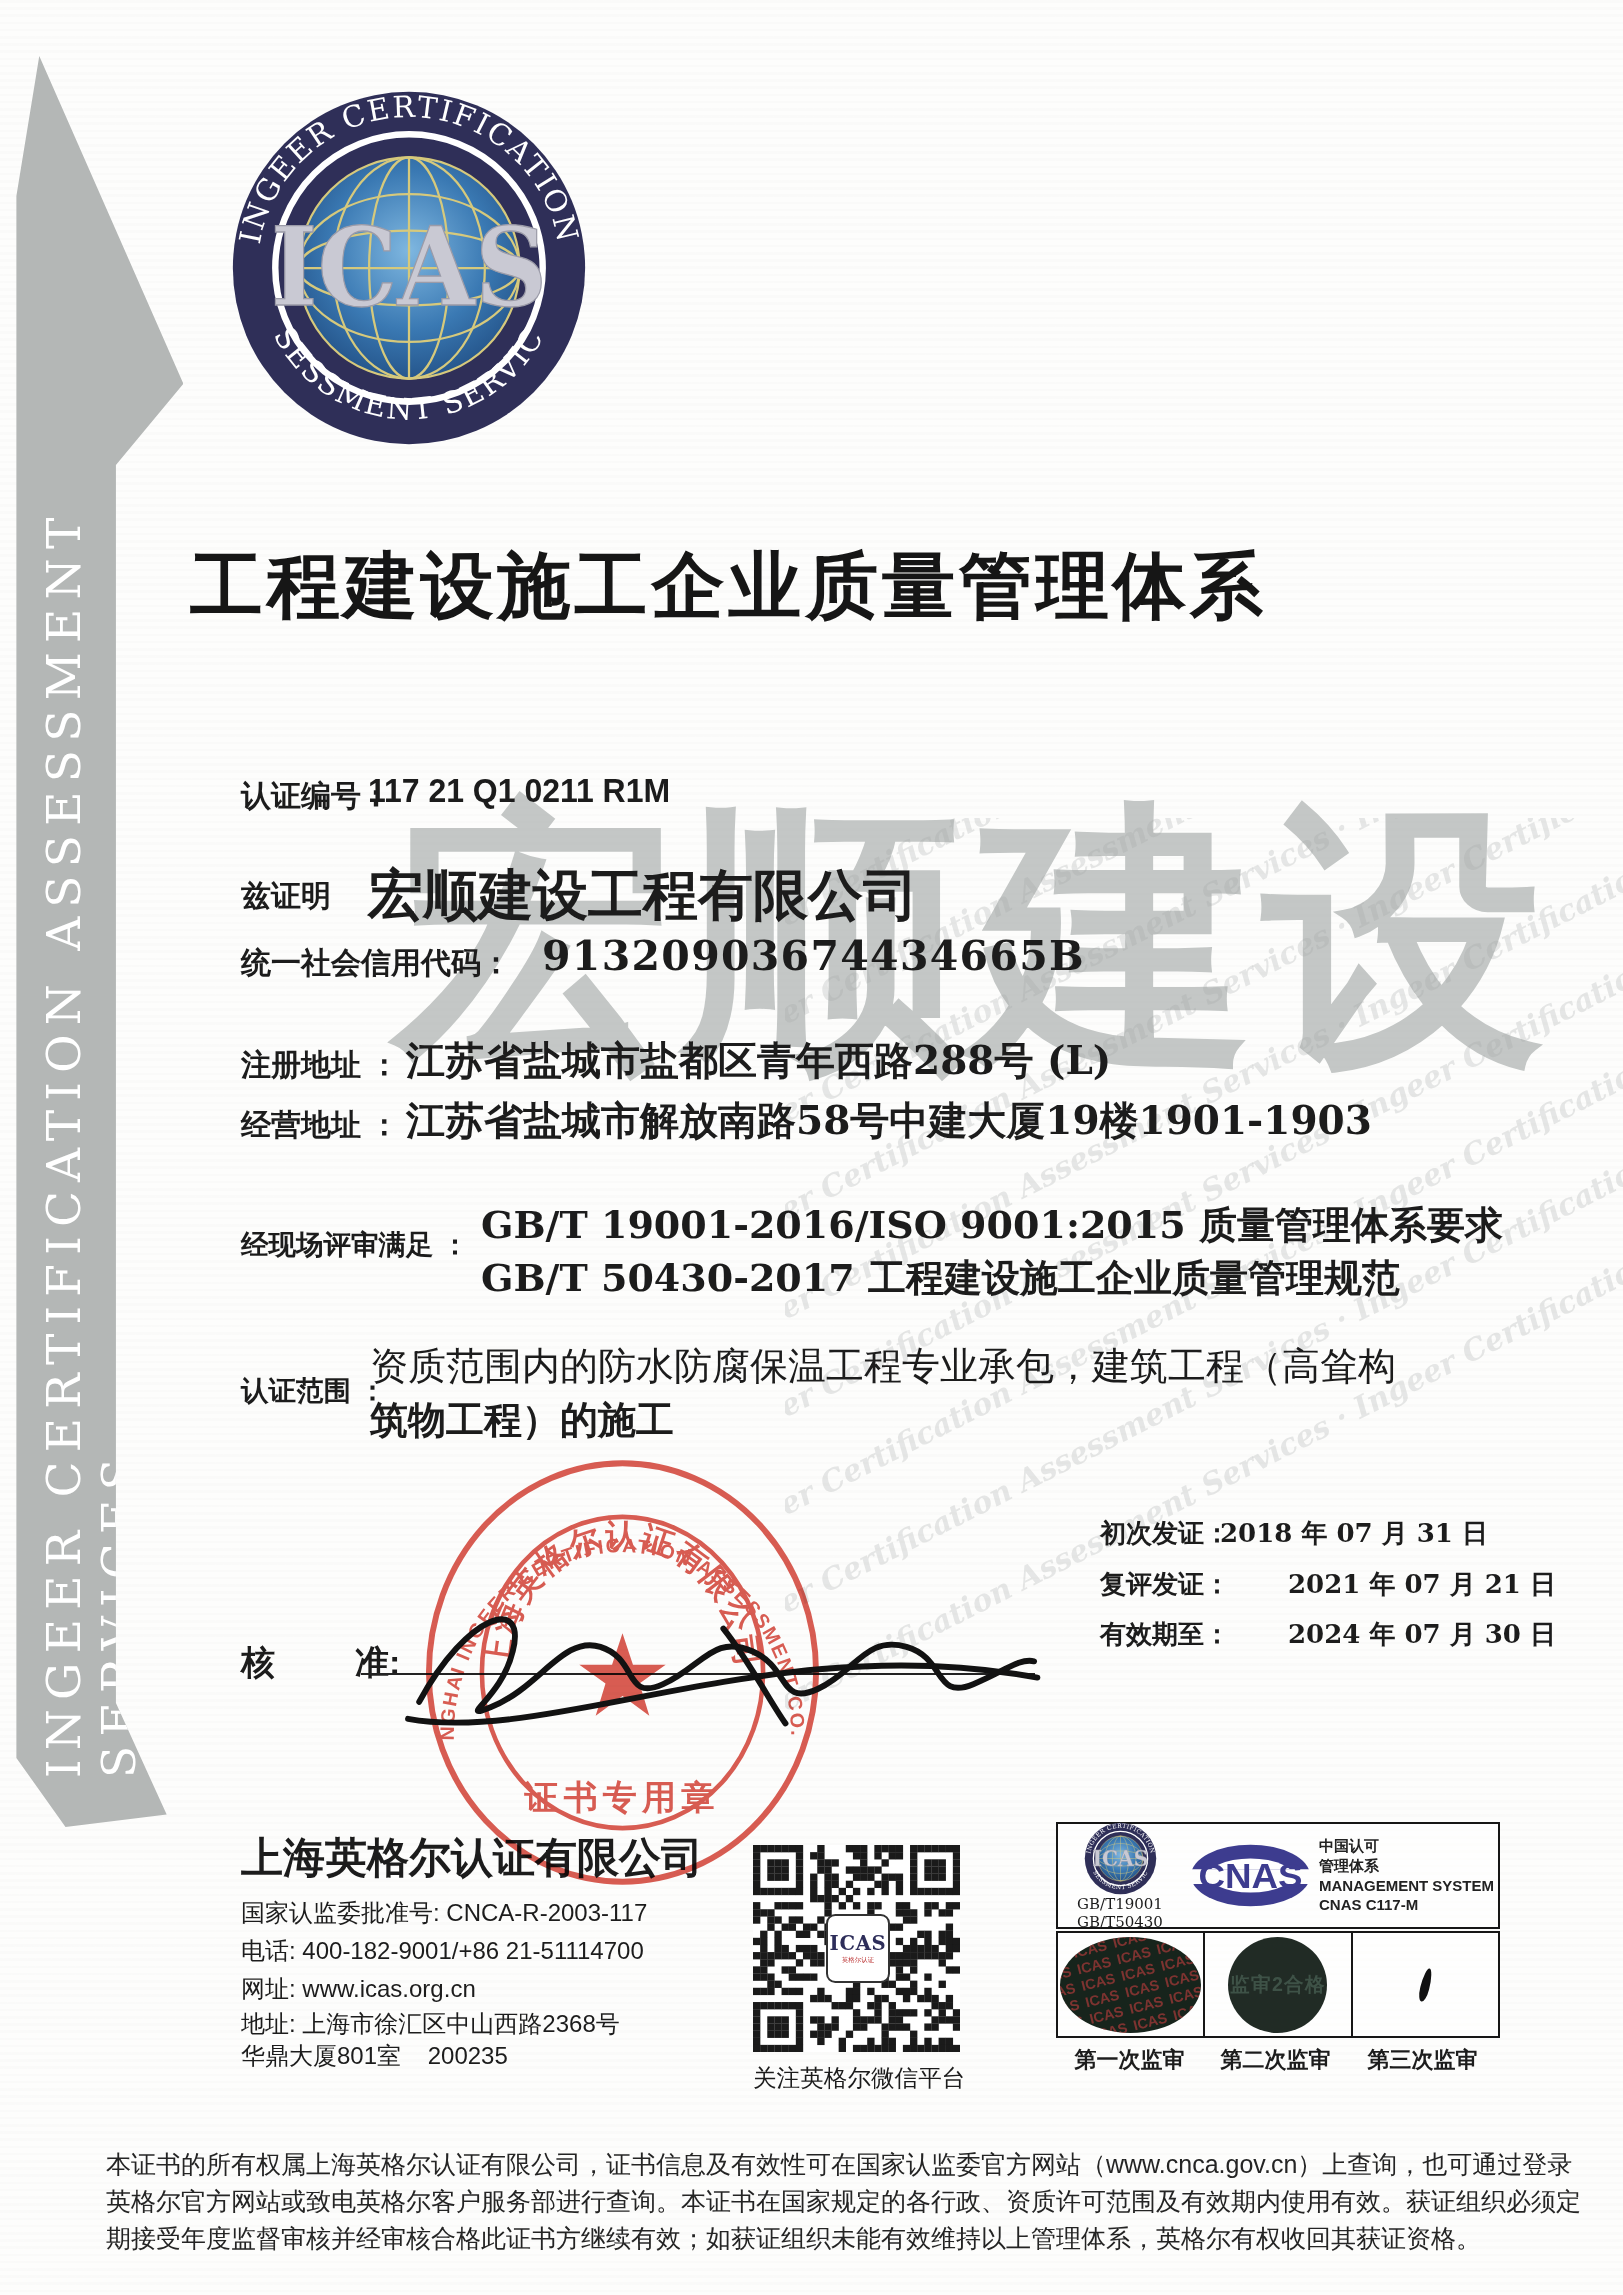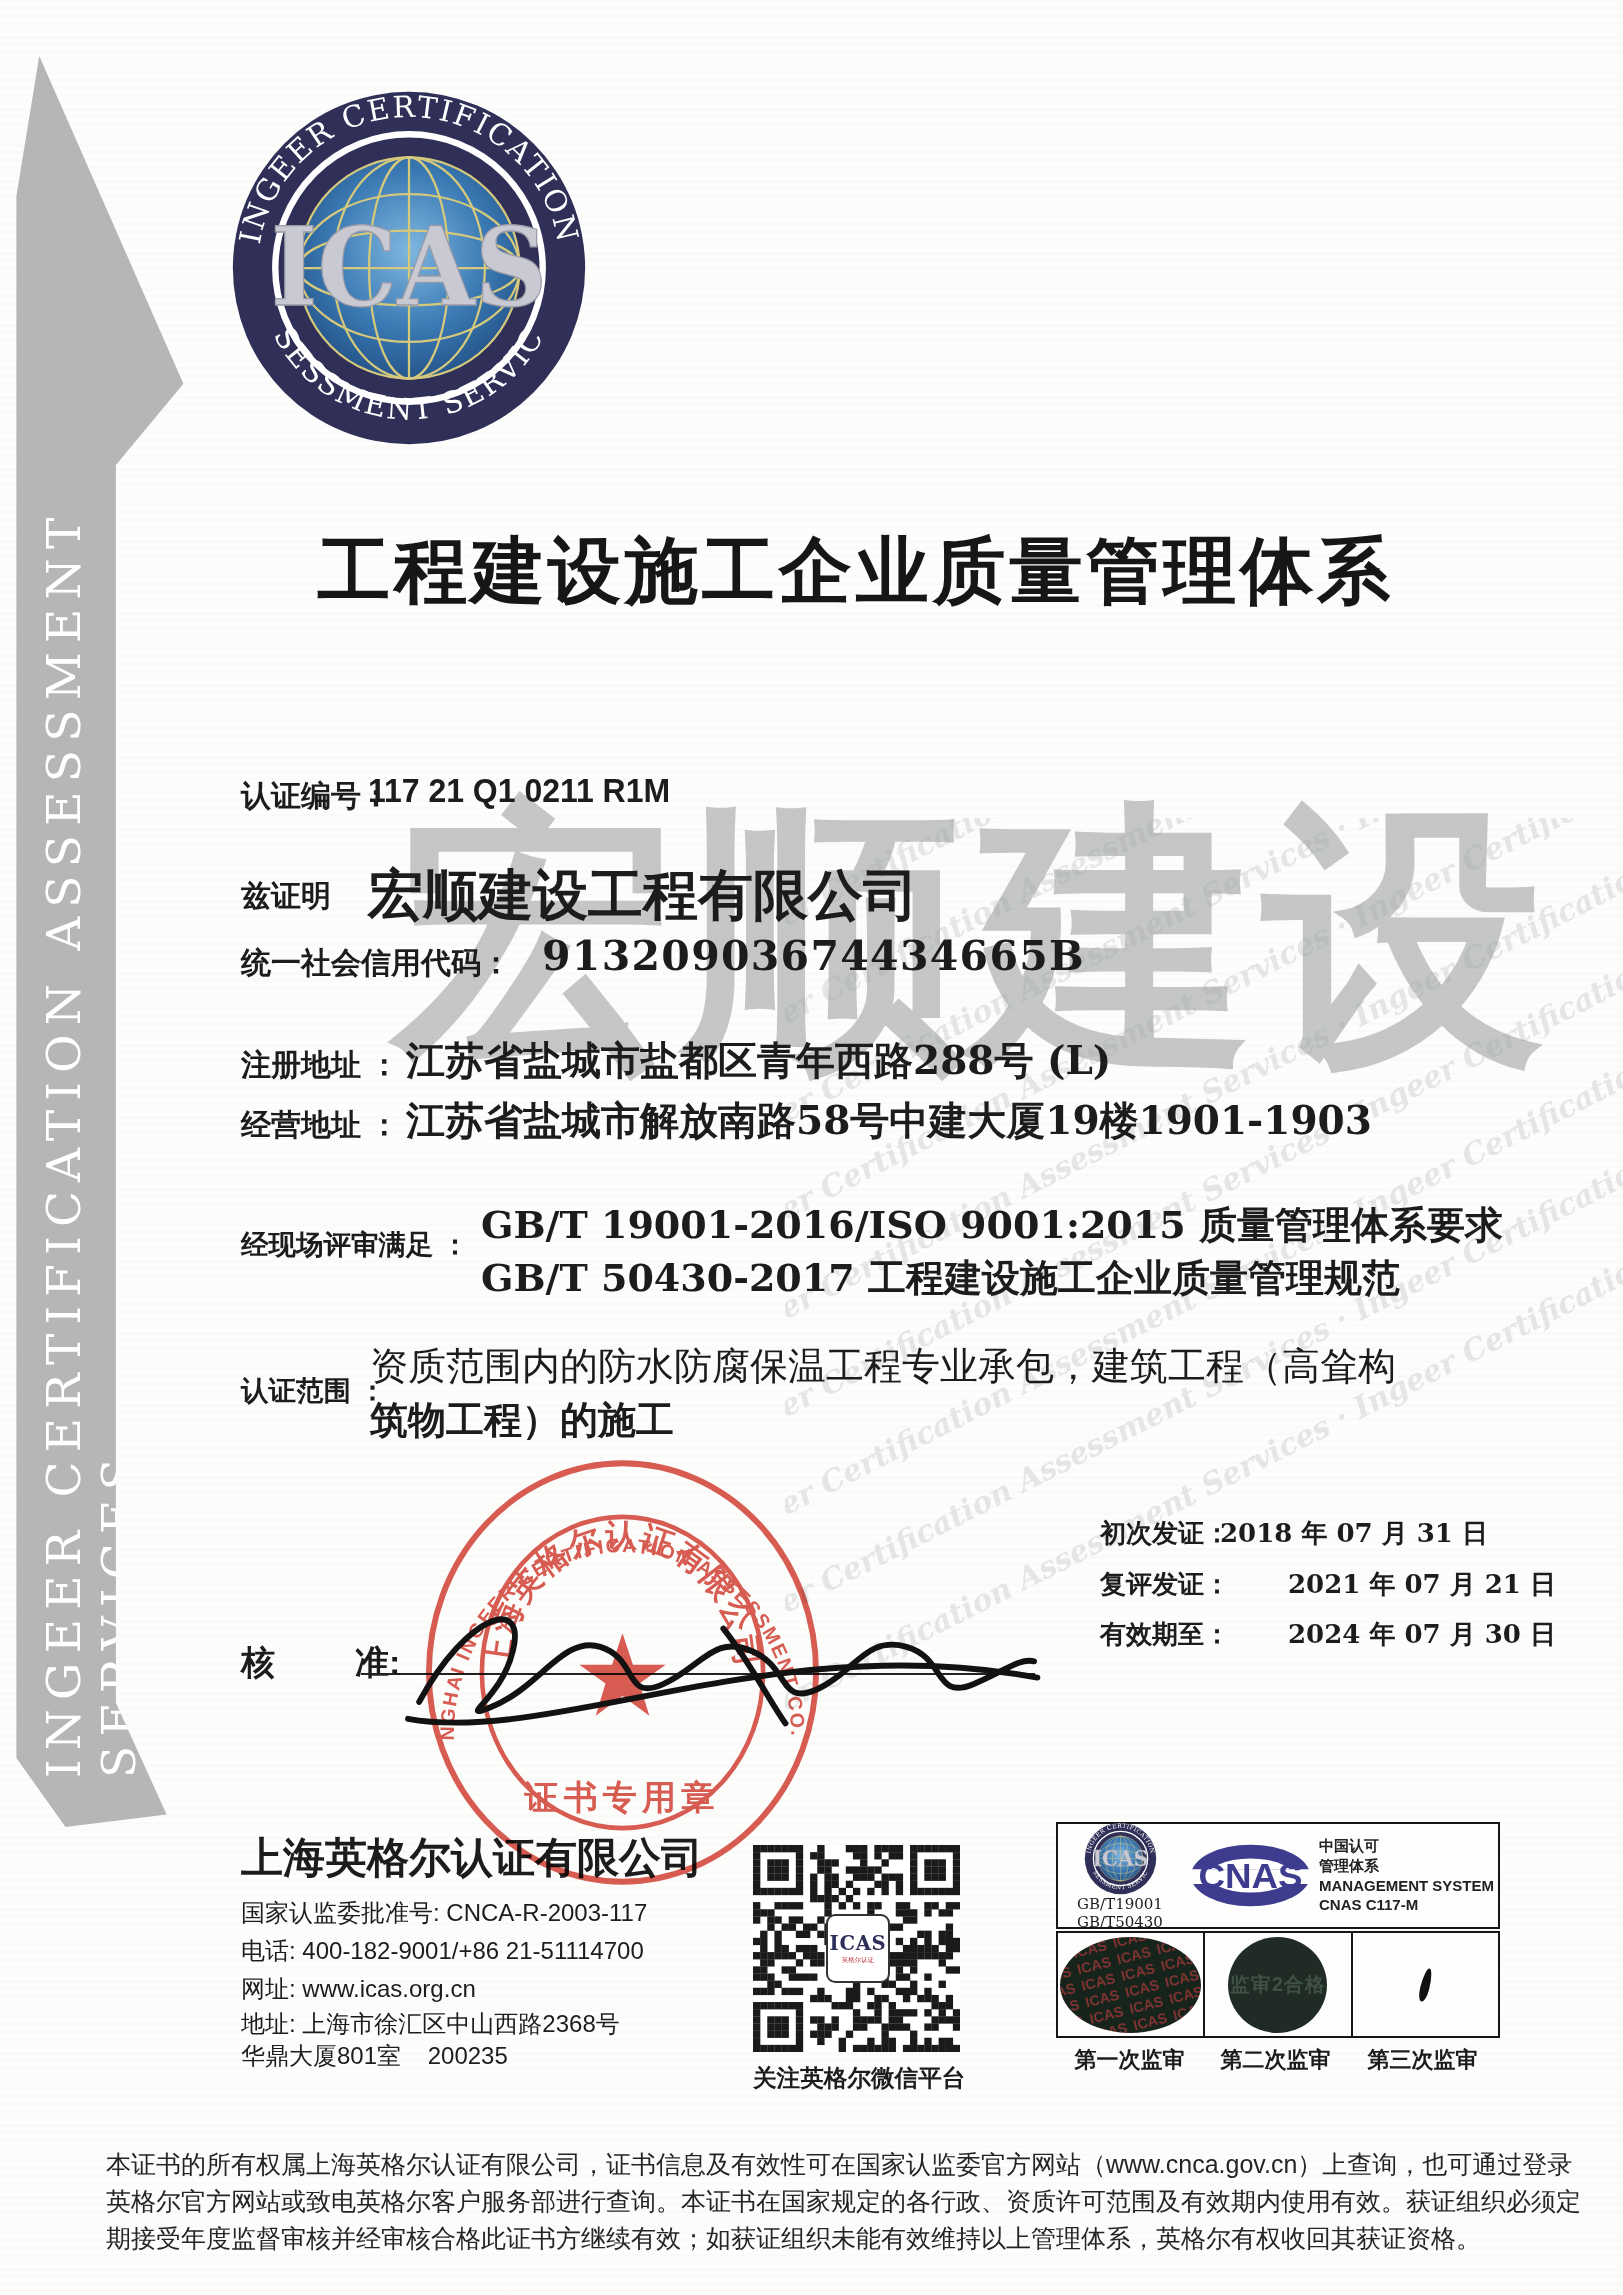--- a/index.html
+++ b/index.html
@@ -31,21 +31,21 @@
   
   .wm{z-index:1;text-align:right;}
   #wm-big{left:393px;top:753px;font-size:281px;font-weight:700;color:#b6bab9;letter-spacing:9.2px;opacity:.8;}
   #wm-sub{left:399px;top:1234px;font-size:118px;font-weight:700;color:#c5c8c7;letter-spacing:30px;opacity:.9;}
   #diag{position:absolute;left:785px;top:818px;width:838px;height:982px;overflow:hidden;z-index:1;pointer-events:none;}
   #diag .dline{position:absolute;white-space:nowrap;font-family:"DejaVu Serif",serif;font-style:italic;font-weight:700;
     font-size:30px;color:rgba(158,164,162,0.25);transform:rotate(-27deg);transform-origin:left top;}
   
   .z5{z-index:5;}
   .lbl{font-weight:700;font-size:30px;}
-  #title1{left:190px;top:523px;width:1204px;text-align:right;font-size:73px;font-weight:900;letter-spacing:3.9px;color:#161616;}
+  #title1{left:190px;top:538px;width:1204px;text-align:left;font-size:73px;font-weight:900;letter-spacing:3.9px;color:#161616;}
   #title2{left:190px;top:658px;width:1204px;text-align:center;font-size:71px;font-weight:900;letter-spacing:23.6px;color:#161616;}
   
   #stamp{position:absolute;left:422px;top:1458px;z-index:6;opacity:.88;mix-blend-mode:multiply;}
   #sig{position:absolute;left:357px;top:1550px;z-index:8;}
   #sigline{position:absolute;left:361px;top:1673px;width:674px;height:2px;background:#222;z-index:5;}
   
   .bbox{position:absolute;border:2.6px solid #161616;background:rgba(255,255,255,.55);z-index:5;}
   #accr-box{left:1056px;top:1822px;width:440px;height:103px;display:flex;align-items:center;}
   #audit-box{left:1056px;top:1931px;width:440px;height:103px;display:flex;}
   #audit-box .cell{width:33.33%;border-right:2px solid #161616;position:relative;display:flex;align-items:center;justify-content:center;}
@@ -607,21 +607,21 @@
         <rect x="272.41379310344826" y="305.10344827586204" width="11.196551724137931" height="11.196551724137931" fill="#1a1a1a"></rect>
         <rect x="283.3103448275862" y="305.10344827586204" width="11.196551724137931" height="11.196551724137931" fill="#1a1a1a"></rect>
         <rect x="294.2068965517241" y="305.10344827586204" width="11.196551724137931" height="11.196551724137931" fill="#1a1a1a"></rect>
         <rect x="305.10344827586204" y="305.10344827586204" width="11.196551724137931" height="11.196551724137931" fill="#1a1a1a"></rect>
       </svg>
     <div id="qrlogo">
       <div class="t1">ICAS</div>
       <div class="t2">英格尔认证</div>
     </div>
   </div>
-  <div class="abs z5" style="left:753px;top:2062px;width:207px;text-align:center;font-size:23.6px;font-weight:700">关注英格尔微信平台</div>
+  <div class="abs z5" style="left:753px;top:2062px;width:207px;text-align:center;font-size:23.6px;font-weight:400">关注英格尔微信平台</div>
 
   <div class="bbox" id="accr-box">
     <div style="width:124px;text-align:center">
       <svg width="73" height="73" style="display:block;margin:2.6px auto 0" viewBox="0 0 112 112">
           <use href="#icas-seal"></use>
         </svg>
       <div class="serif" style="font-size:15px">GB/T19001 GB/T50430</div>
     </div>
     <svg width="137" height="85" viewBox="0 0 240 160">
       <defs>

